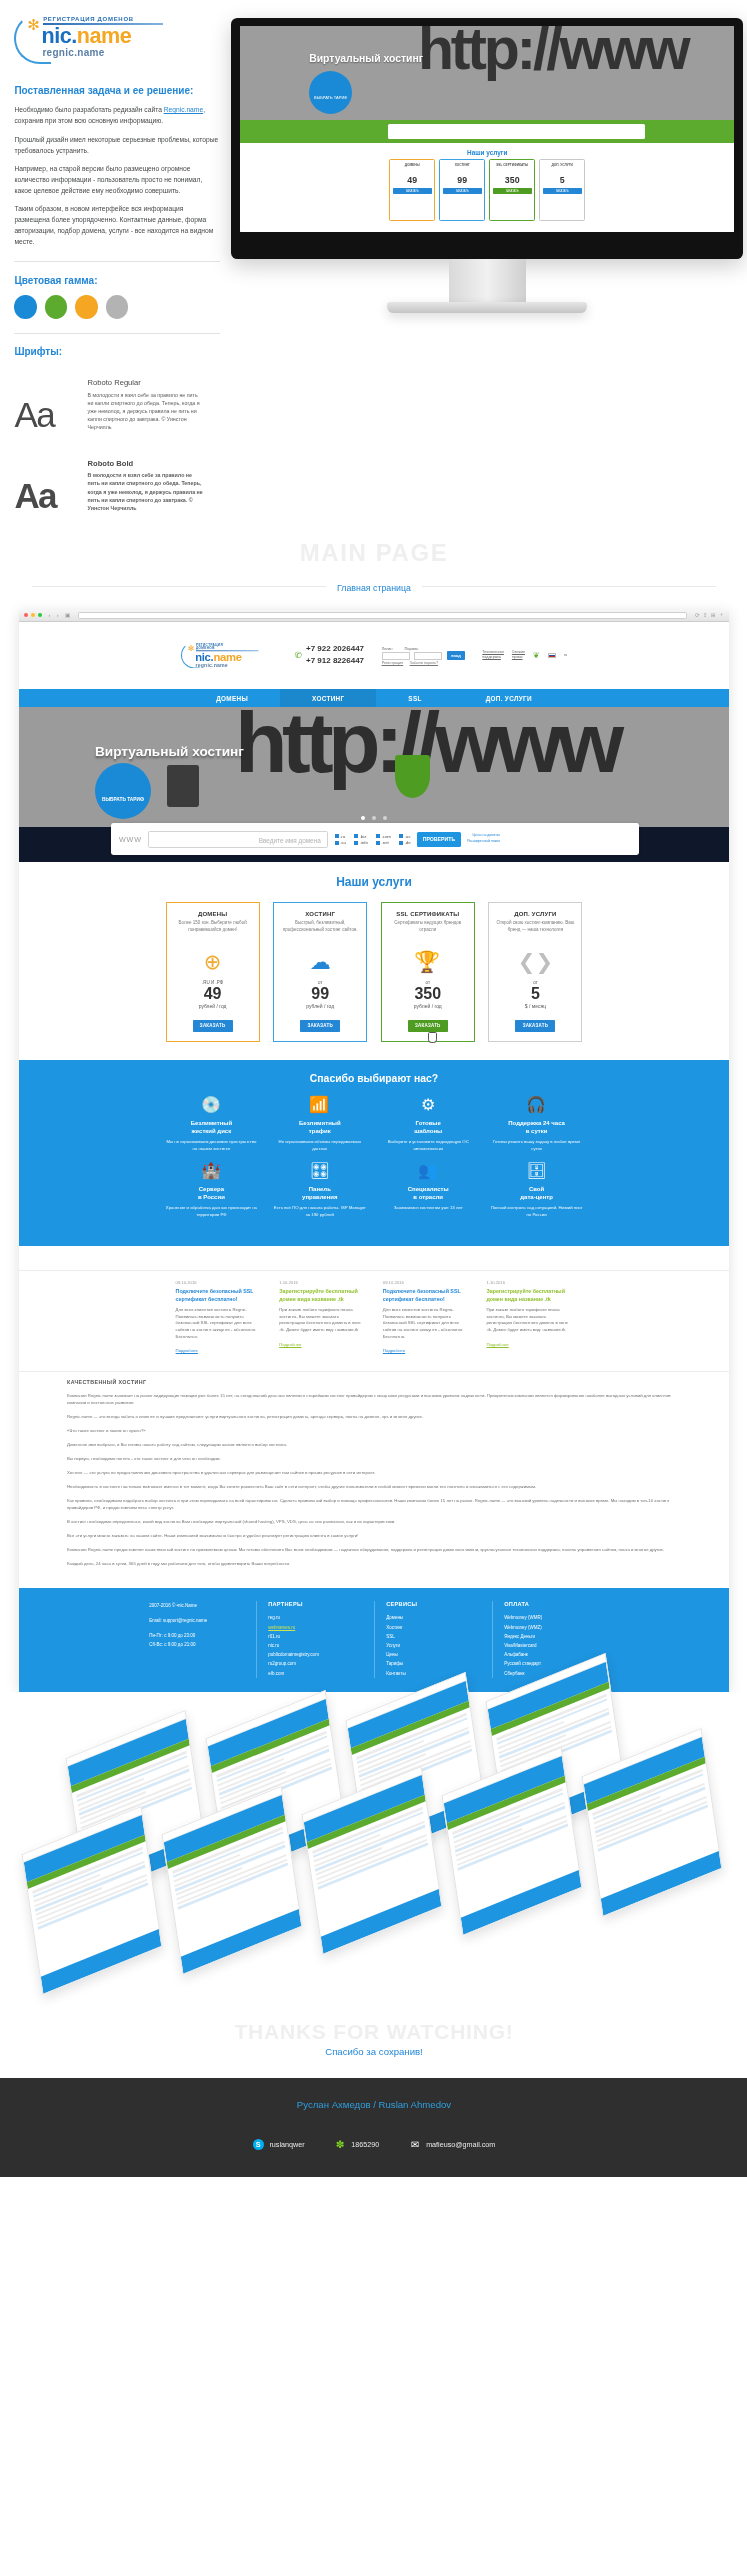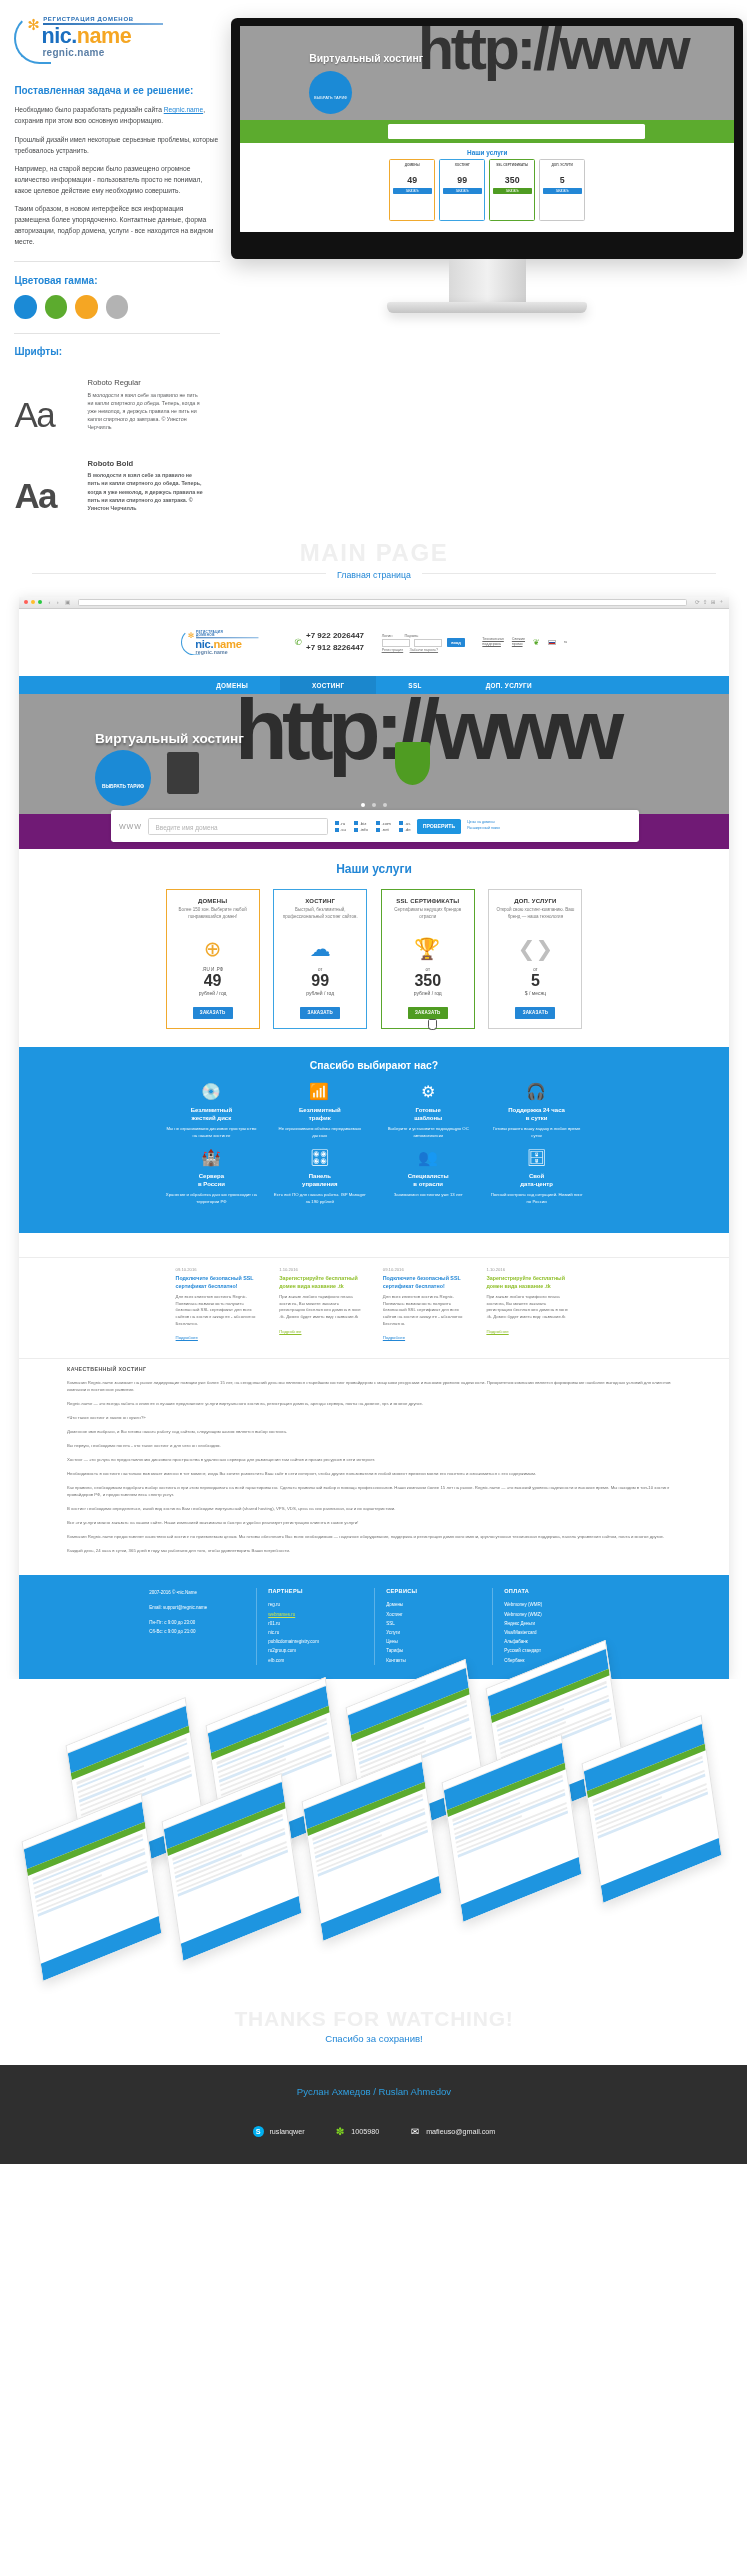--- a/index.html
+++ b/index.html
@@ -75,21 +75,21 @@
   .mini-card { width:46px; height:62px; border:0.8px solid #ddd; border-radius:1.6px; padding:2.4px; text-align:center; font-size:2.9px; color:#555; }
   .mini-card .t { font-weight:bold; font-size:3.2px; margin-bottom:1.6px; }
   .mini-card .price { font-size:8.8px; font-weight:bold; color:#333; margin-top:8px; }
   .mini-card .btn { margin-top:3.2px; font-size:2.6px; color:#fff; background:#2387d6; border-radius:0.8px; padding:1.6px 0; }
   .mc1{border-color:#f0a92e}.mc2{border-color:#3aa3e3}.mc3{border-color:#59a62c}.mc4{border-color:#c8c8c8}
   .mc3 .btn{background:#4f9c22}
 
   
   .sect-head { text-align:center; padding:12.8px 0 4.8px; position:relative; }
   .sect-big { font-size:24px; color:#efefef; font-weight:bold; letter-spacing:1.6px; line-height:1; }
-  .sect-sub-wrap { position:relative; margin-top:1px; }
+  .sect-sub-wrap { position:relative; margin-top:14px; }
   .sect-sub-wrap:before { content:""; position:absolute; left:32px; right:32px; top:50%; height:0.8px; background:#e8e8e8; }
   .sect-sub { position:relative; display:inline-block; background:#fff; padding:0 11.2px; color:#2387d6; font-size:8.8px; }
 
   
   .browser { width:710px; margin:11.2px auto 0; background:#fff; box-shadow:0 2.4px 12.8px rgba(0,0,0,.13); }
   .bchrome { height:12px; background:linear-gradient(180deg,#f6f6f6,#e3e3e3); border-bottom:0.8px solid #ccc; display:flex; align-items:center; padding:0 4.8px; gap:3.2px; }
   .dot { width:4px; height:4px; border-radius:50%; }
   .d1{background:#ff5f57}.d2{background:#ffbd2e}.d3{background:#28c840}
   .bnav { color:#9a9a9a; font-size:5.6px; margin-left:3.2px; }
   .burl { flex:1; height:7.2px; background:#fff; border:0.8px solid #cfcfcf; border-radius:1.6px; margin:0 4.8px; }
@@ -118,21 +118,21 @@
   .s-hero { position:relative; height:120px; background:#9b9b9b; overflow:hidden; }
   .s-hero .bigtext { position:absolute; left:216px; top:-14.4px; font-size:86px; font-weight:bold; color:#2e2e2e; letter-spacing:-5.6px; white-space:nowrap; }
   .s-hero .vh { position:absolute; left:76px; top:37px; color:#fff; font-size:13.6px; font-weight:bold; text-shadow:0 1.6px 2.4px rgba(0,0,0,.45); }
   .s-hero .circ { position:absolute; left:76px; top:56px; width:56px; height:56px; border-radius:50%; background:#1b8ad6; color:#fff; text-align:center; font-size:4.8px; font-weight:bold; padding-top:34px; }
   .s-hero .lock { position:absolute; left:148px; top:58px; width:32px; height:42px; background:#3b3b3b; border-radius:2.4px; }
   .s-hero .shield { position:absolute; left:376px; top:48px; width:35px; height:43px; background:#4f9c22; border-radius:3.2px 3.2px 50% 50%; }
   .s-dots { position:absolute; bottom:4px; left:0; right:0; text-align:center; }
   .s-dots i { display:inline-block; width:4px; height:4px; border-radius:50%; background:#fff; opacity:.55; margin:0 1.6px; }
   .s-dots i.on { opacity:1; }
 
-  .s-searchbar { background:#701a75; height:35px; position:relative; }
+  .s-searchbar { background:#0f172a; height:35px; position:relative;text-align:right; }
   .s-searchpanel { position:absolute; left:92px; top:-4px; width:528px; background:#fff; height:32px; border-radius:2.4px; display:flex; align-items:center; padding:0 8px; gap:6.4px; box-shadow:0 0.8px 3.2px rgba(0,0,0,.12); }
   .s-www { font-size:7.2px; color:#9a9a9a; letter-spacing:0.8px; }
   .s-input { flex:0 0 180px; height:17.6px; border:0.8px solid #d3d3d3; border-radius:1.6px; font-size:6.4px; color:#b3b3b3; padding:0 6.4px; line-height:17.6px; }
   .s-zones { display:grid; grid-template-columns:repeat(4,auto); gap:1.6px 8px; font-size:4.4px; color:#555; }
   .s-zones label { display:flex; align-items:center; gap:1.6px; }
   .s-zones i { width:4px; height:4px; background:#2387d6; display:inline-block; }
   .s-check { background:#1e95e0; color:#fff; font-size:5.2px; font-weight:bold; padding:4.8px 5.6px; border-radius:1.6px; }
   .s-links { font-size:3.5px; color:#2387d6; line-height:1.7; }
 
   .s-services { background:#fff; padding:12.8px 0 17.6px; }
@@ -813,21 +813,21 @@
 
   <div class="contactbar">
     <div class="cname">Руслан Ахмедов / Ruslan Ahmedov</div>
     <div class="contacts">
       <div class="contact">
         <span class="ci skype">S</span>
         <span>ruslanqwer</span>
       </div>
       <div class="contact">
         <span class="ci icq">✽</span>
-        <span>1005980</span>
+        <span>1865290</span>
       </div>
       <div class="contact">
         <span class="ci mail">✉</span>
         <span>mafieuso@gmail.com</span>
       </div>
     </div>
   </div>
 
 </div>
 

